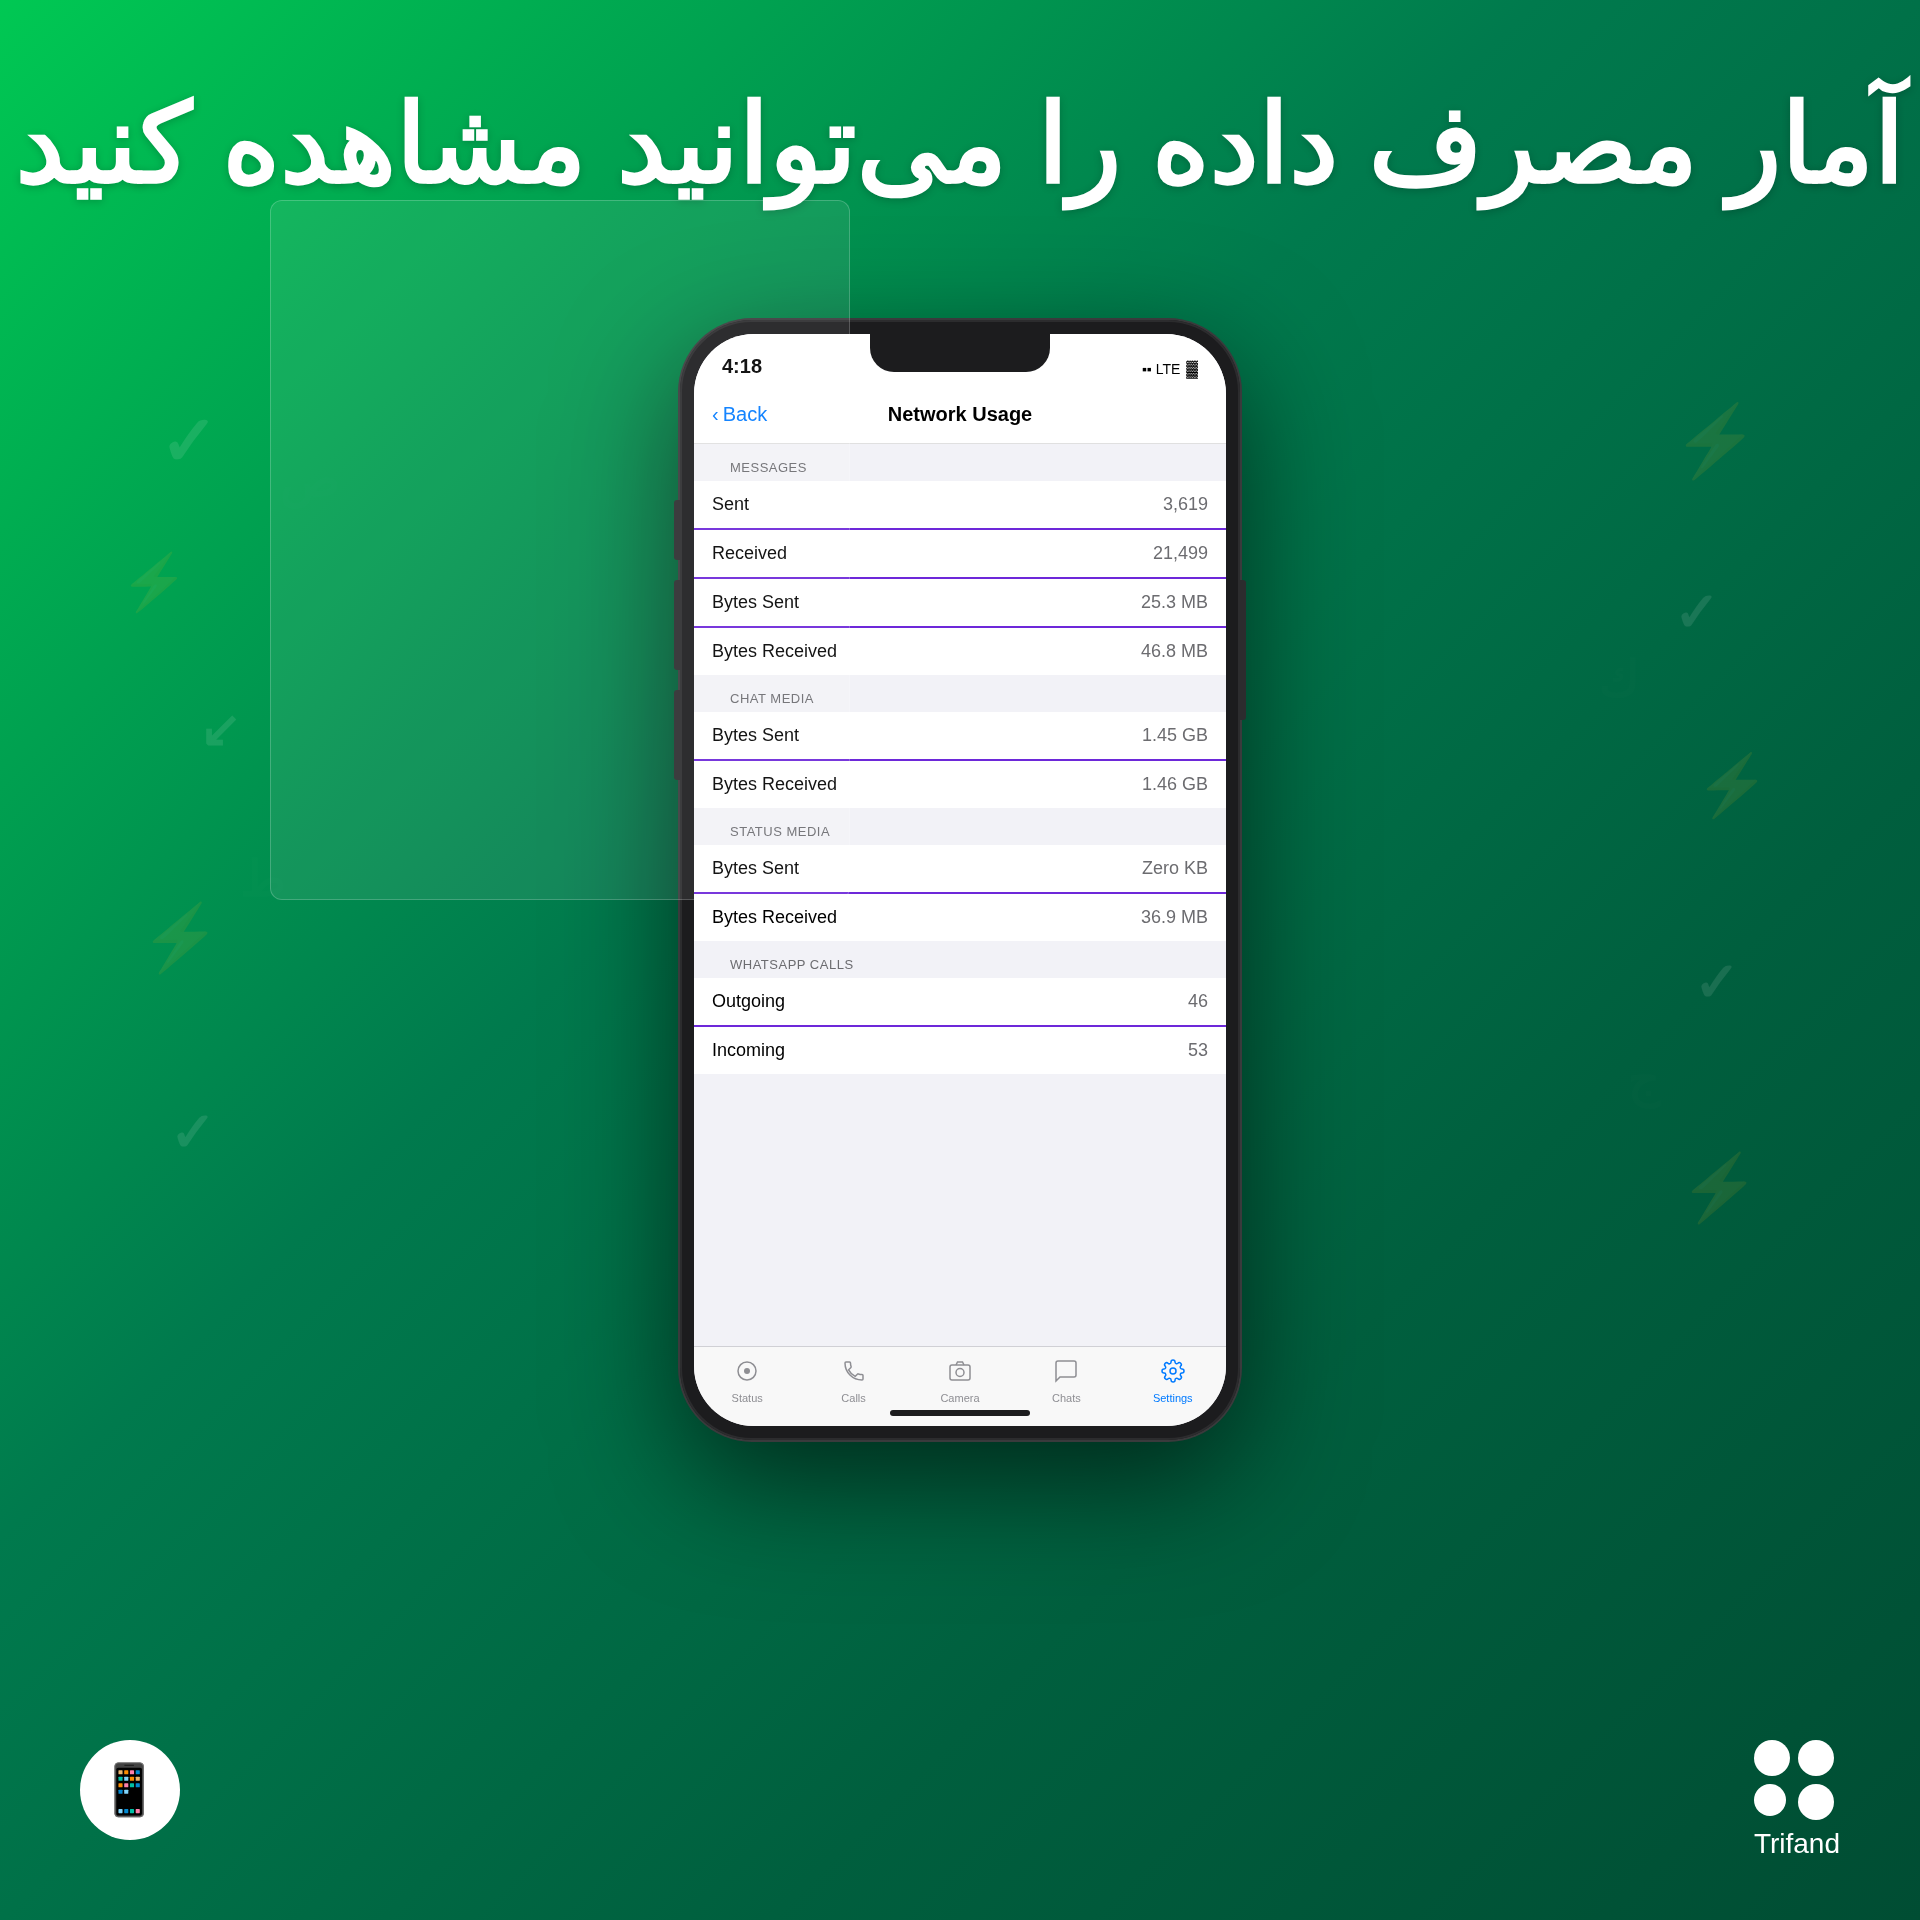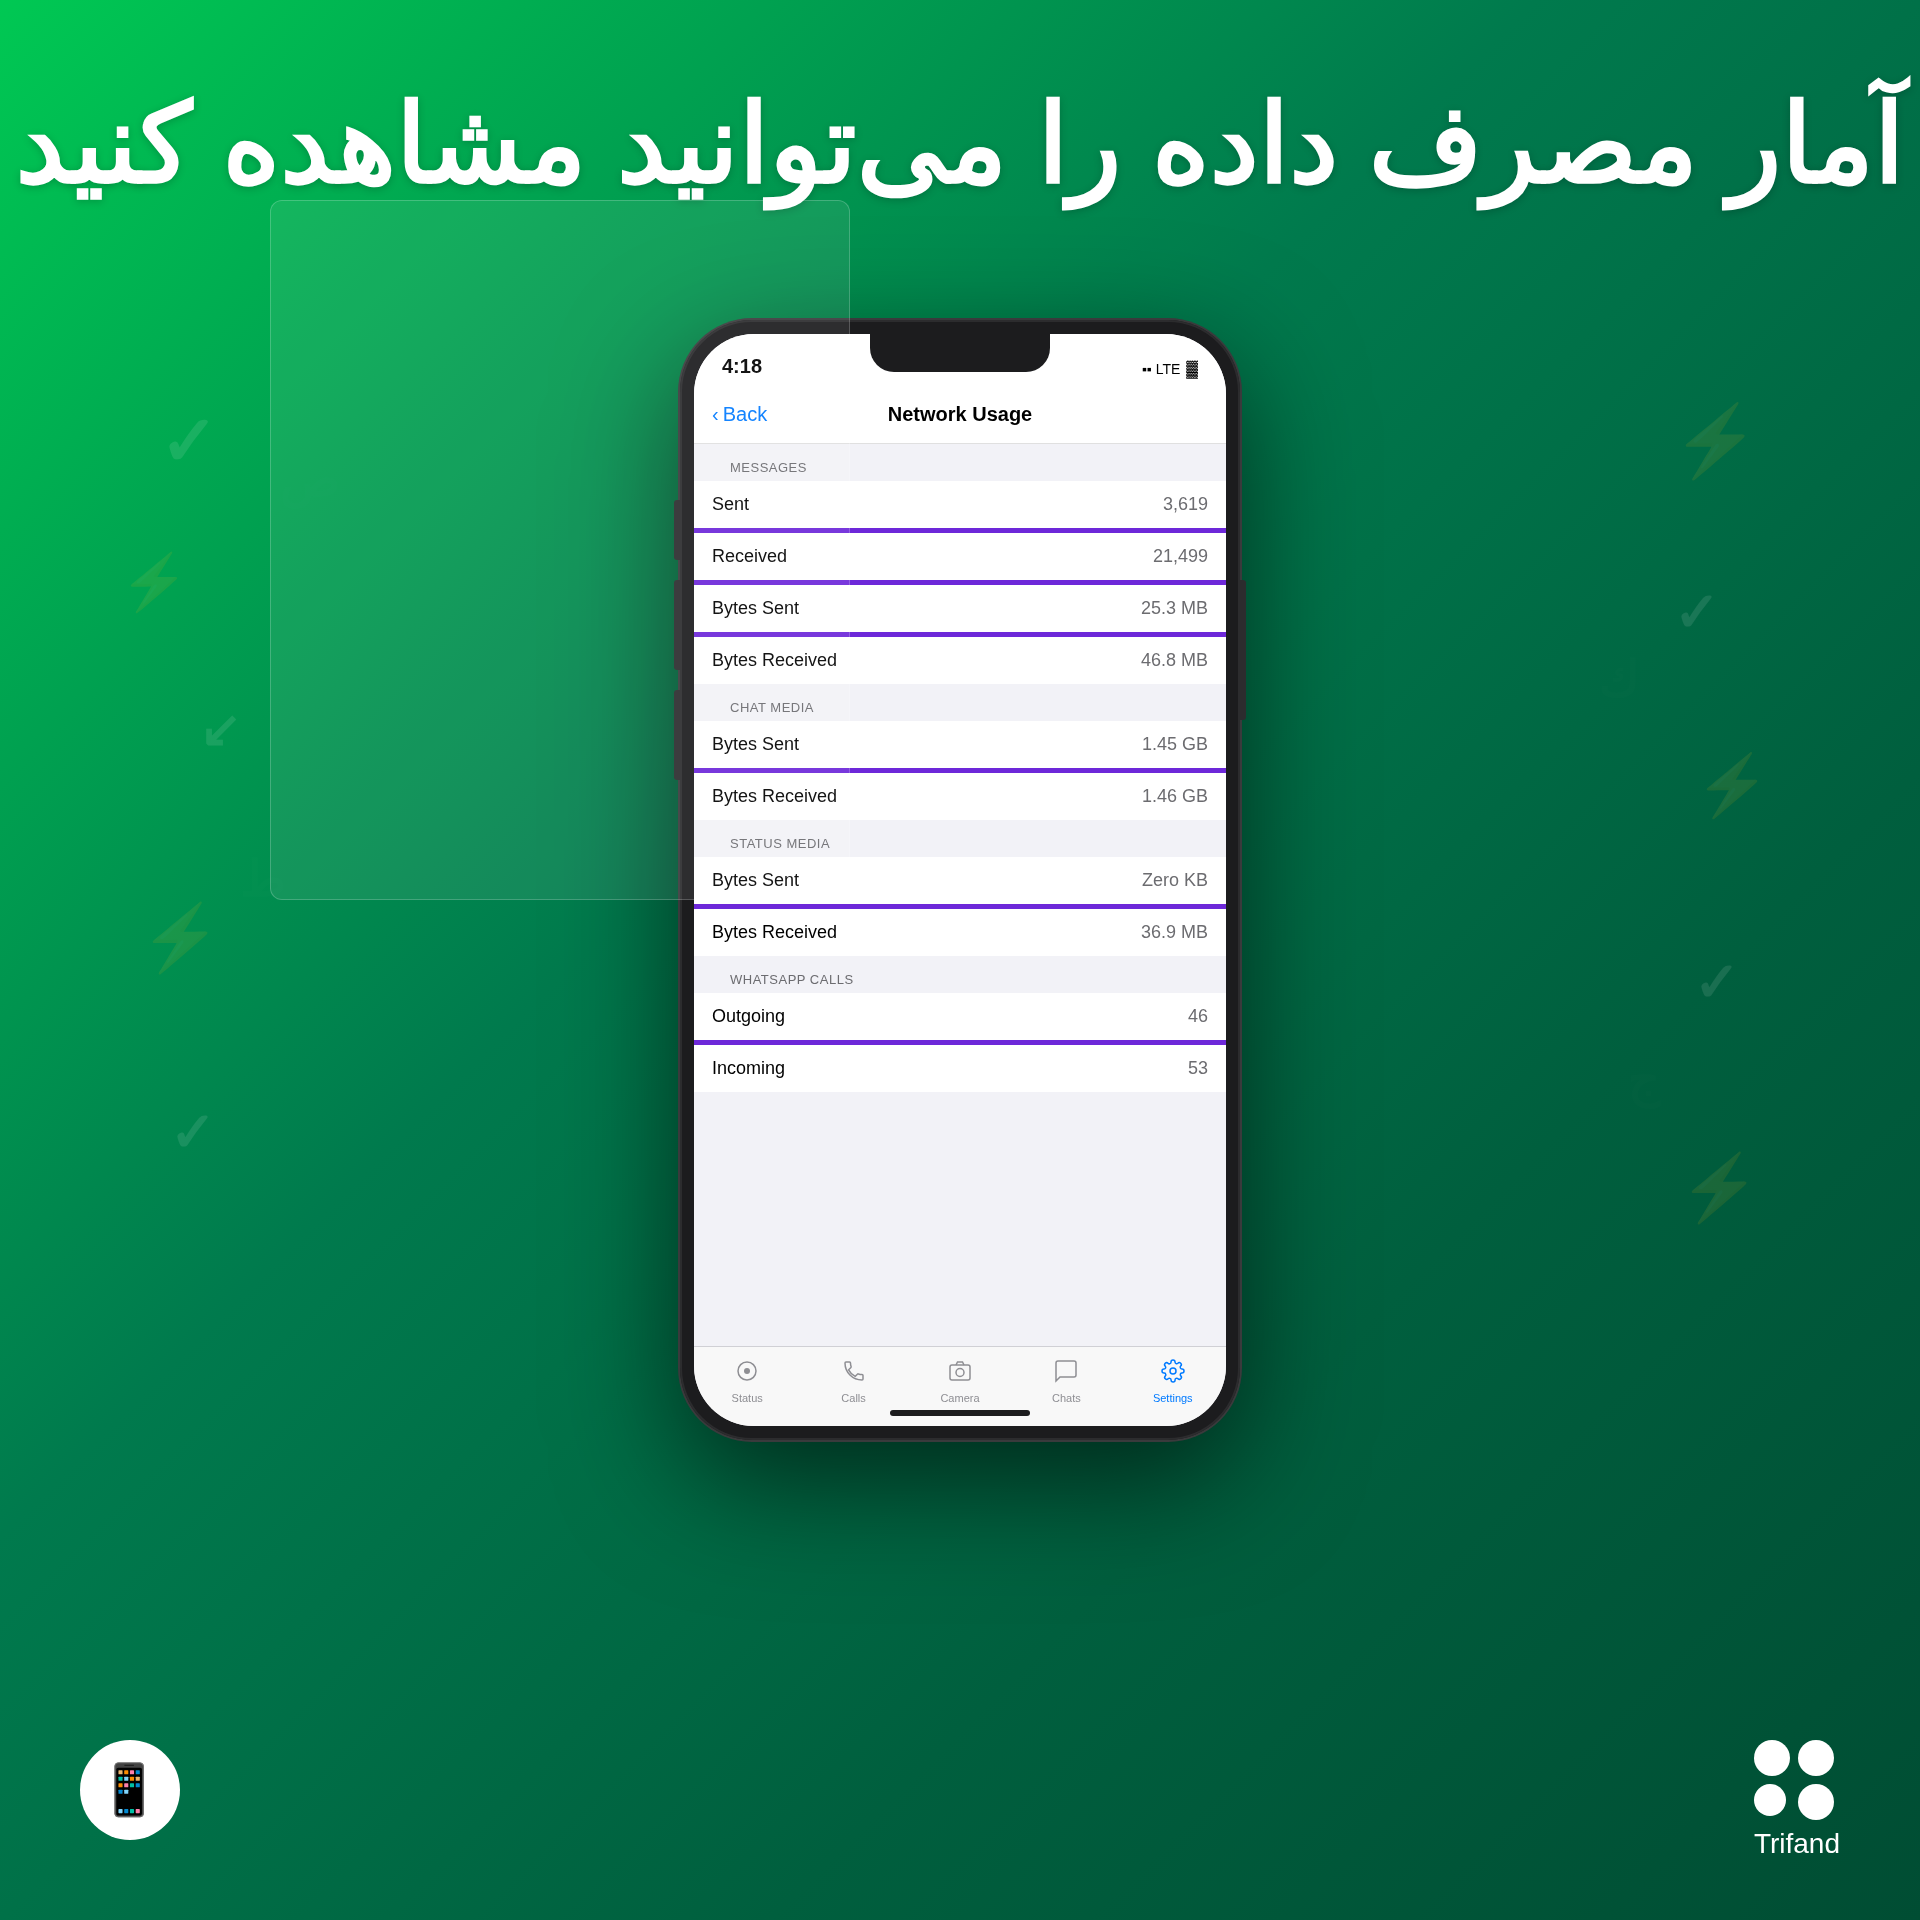--- a/index.html
+++ b/index.html
@@ -161,21 +161,21 @@
       background: #f2f2f7;
     }
     .section-body {
       background: white;
     }
     .row {
       display: flex;
       align-items: center;
       justify-content: space-between;
       padding: 13px 18px;
-      border-bottom: 5px solid #6d28d9;
+      border-bottom: 2px solid #6d28d9;
       background: white;
     }
     .row:last-child {
       border-bottom: none;
     }
     .row-label {
       font-size: 18px;
       color: #000;
     }
     .row-value {

